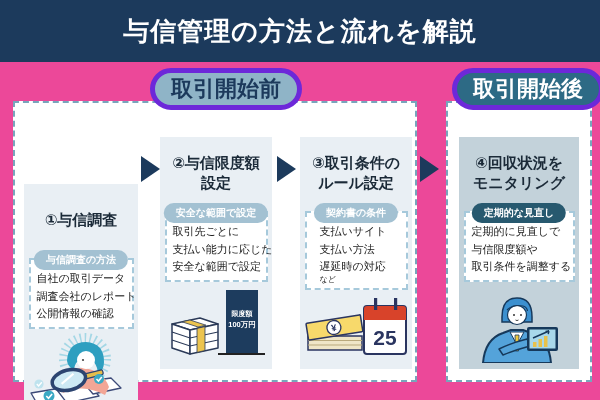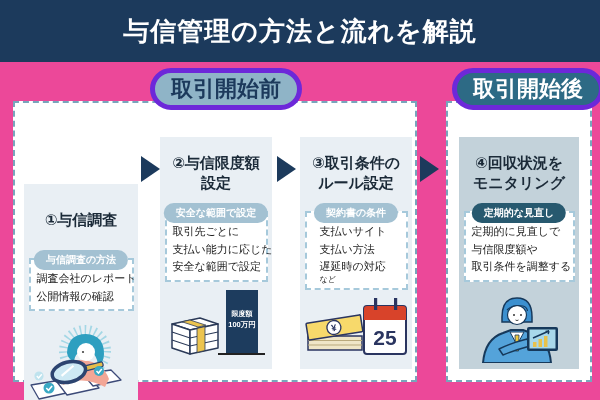--- a/index.html
+++ b/index.html
@@ -74,20 +74,21 @@
   <div class="arrow arrow-1"></div>
   <div class="arrow arrow-2"></div>
   <div class="arrow arrow-3"></div>
 
   <div class="card card-1">
     <div class="card-title">
       <span>①与信調査</span>
     </div>
     <div class="note">
       <div class="badge">与信調査の方法</div>
+      <div class="note-line">自社の取引データ</div>
       <div class="note-line">調査会社のレポート</div>
       <div class="note-line">公開情報の確認</div>
     </div>
     <div class="illus">
       <svg width="104" height="78" viewBox="0 0 104 78">
         <circle cx="56" cy="26" r="21" fill="none" stroke="#8ccfe0" stroke-width="10" stroke-dasharray="1.5 3.4" opacity="0.75"></circle>
         <g fill="#ffffff" stroke="#3c4a78" stroke-width="1.3" stroke-linejoin="round">
           <polygon points="2,60 32,55 42,67 10,74"></polygon>
           <polygon points="28,57 60,52 70,63 38,70"></polygon>
           <polygon points="54,49 82,45 92,55 64,61"></polygon>

